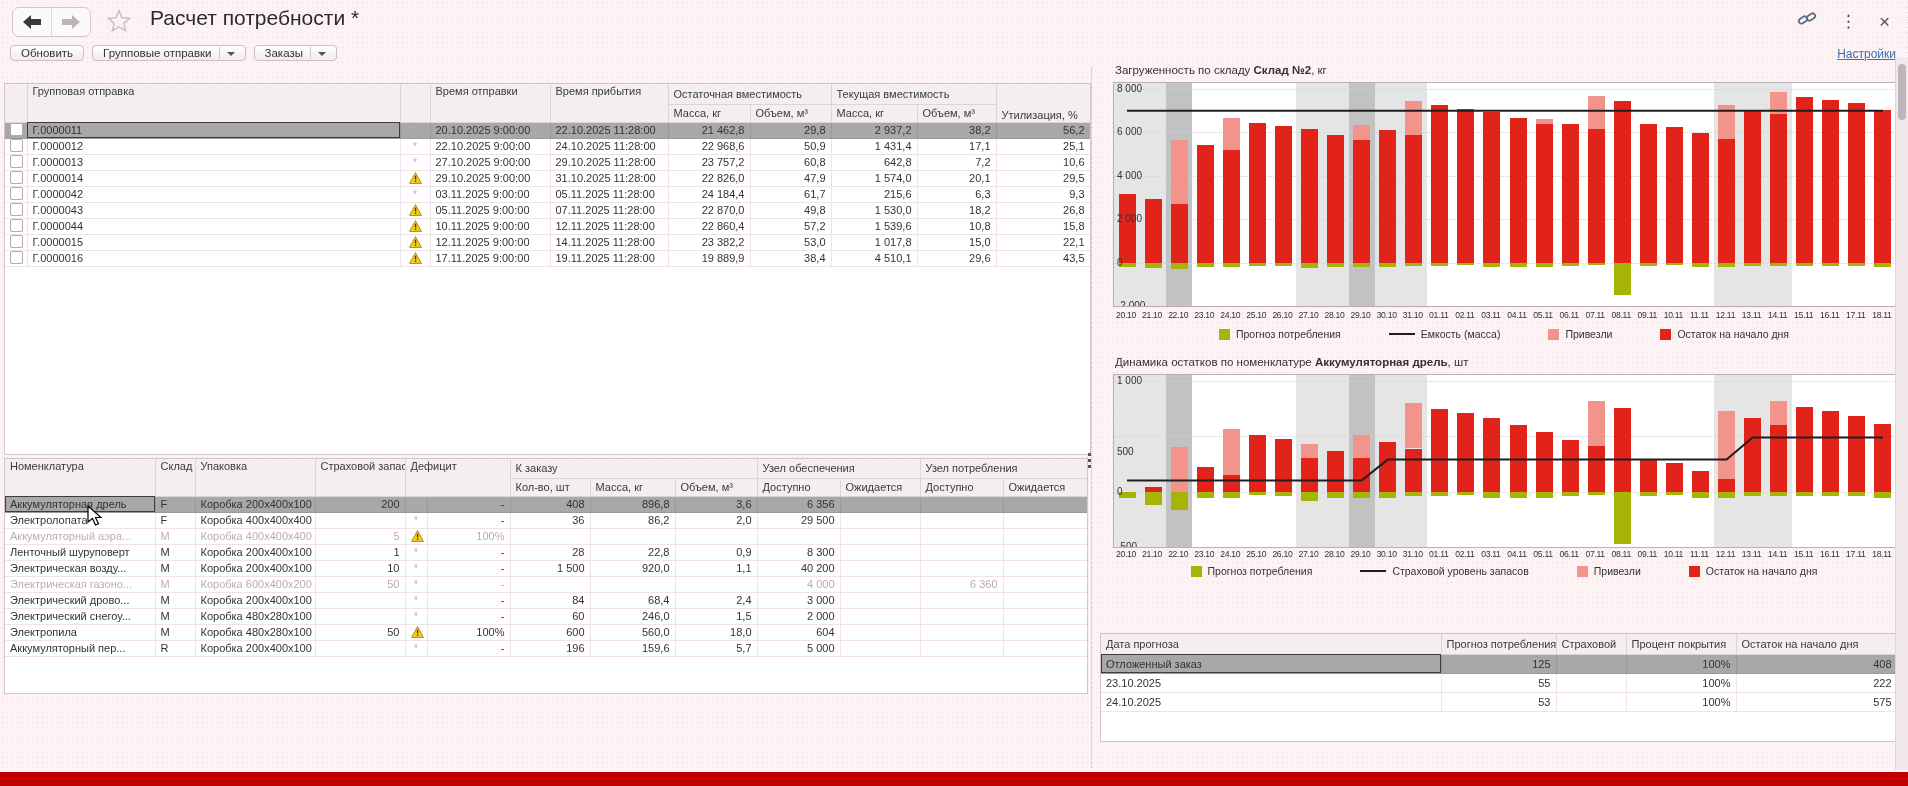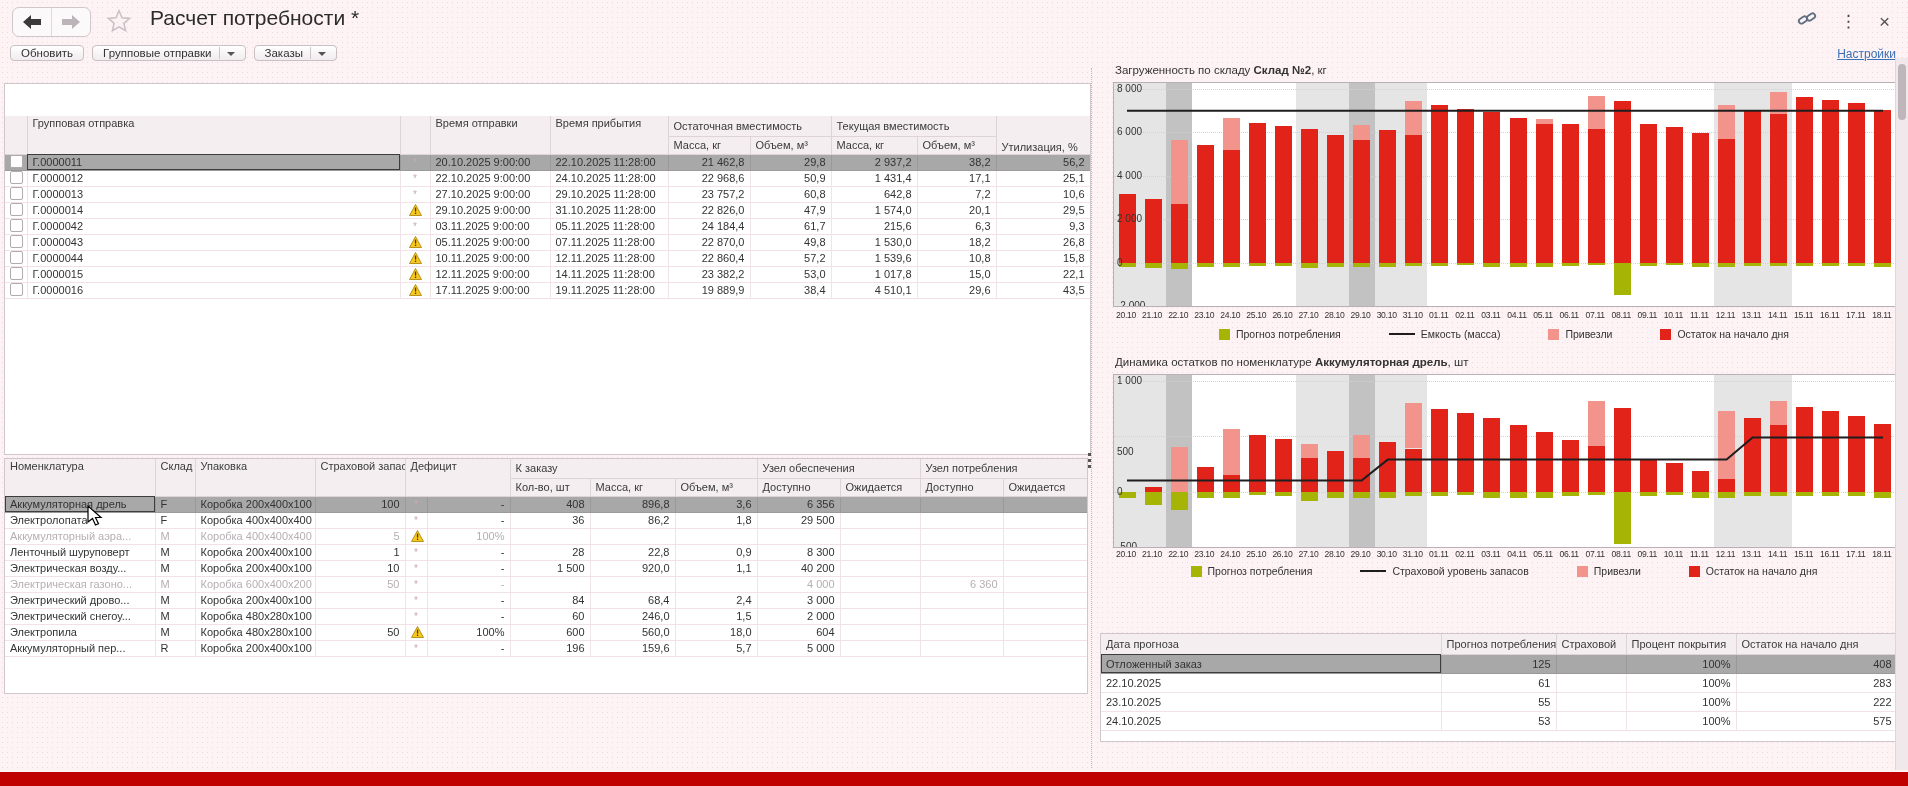--- a/index.html
+++ b/index.html
@@ -115,21 +115,21 @@
       <span class="caret"></span>
     </button>
   <button class="btn">
       <span>Заказы</span>
       <span class="caret"></span>
     </button>
 </div>
 <a class="settings-link">Настройки</a>
 
 <div class="gridwrap" style="left:4px;top:83px;width:1085px;height:370px;">
-  <table class="grid" style="width:1085px;margin-top:32px;">
+  <table class="grid" style="width:1085px;">
     <colgroup>
         <col style="width:22px">
         <col style="width:373px">
         <col style="width:30px">
         <col style="width:120px">
         <col style="width:118px">
         <col style="width:82px">
         <col style="width:81px">
         <col style="width:86px">
         <col style="width:79px">
@@ -322,41 +322,41 @@
         <th>Ожидается</th>
         <th>Доступно</th>
         <th>Ожидается</th>
       </tr>
     </thead>
     <tbody id="items-body">
         <tr class="sel ">
           <td class="focus">Аккумуляторная дрель</td>
           <td>F</td>
           <td>Коробка 200x400x100</td>
-          <td class="num">100</td>
+          <td class="num">200</td>
           <td class="ctr"><span class="marker">*</span></td>
           <td class="num">-</td>
           <td class="num">408</td>
           <td class="num">896,8</td>
           <td class="num">3,6</td>
           <td class="num">6 356</td>
           <td class="num"></td>
           <td class="num"></td>
           <td class="num"></td>
         </tr>
         <tr>
           <td>Электролопата</td>
           <td>F</td>
           <td>Коробка 400x400x400</td>
           <td class="num"></td>
           <td class="ctr"><span class="marker">*</span></td>
           <td class="num">-</td>
           <td class="num">36</td>
           <td class="num">86,2</td>
-          <td class="num">1,8</td>
+          <td class="num">2,0</td>
           <td class="num">29 500</td>
           <td class="num"></td>
           <td class="num"></td>
           <td class="num"></td>
         </tr>
         <tr class="gray">
           <td>Аккумуляторный аэра...</td>
           <td>M</td>
           <td>Коробка 400x400x400</td>
           <td class="num">5</td>
@@ -798,27 +798,20 @@
     </thead>
     <tbody id="forecast-body">
         <tr class="sel" style="height: 19px;">
           <td class="focus">Отложенный заказ</td>
           <td class="num">125</td>
           <td class="num"></td>
           <td class="num">100%</td>
           <td class="num">408</td>
         </tr>
         <tr style="height: 19px;">
-          <td>22.10.2025</td>
-          <td class="num">61</td>
-          <td class="num"></td>
-          <td class="num">100%</td>
-          <td class="num">283</td>
-        </tr>
-        <tr style="height: 19px;">
           <td>23.10.2025</td>
           <td class="num">55</td>
           <td class="num"></td>
           <td class="num">100%</td>
           <td class="num">222</td>
         </tr>
         <tr style="height: 19px;">
           <td>24.10.2025</td>
           <td class="num">53</td>
           <td class="num"></td>

